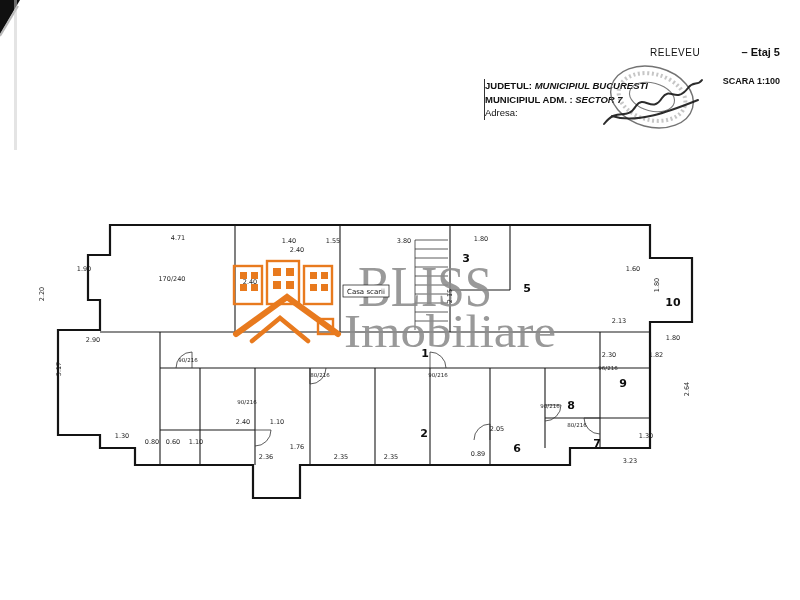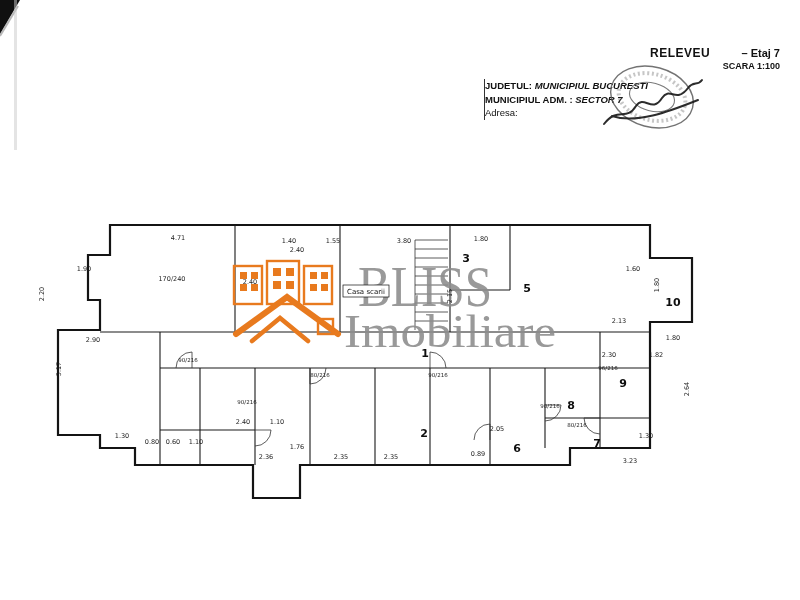--- a/index.html
+++ b/index.html
@@ -3,23 +3,23 @@
 <meta charset="utf-8">
 <style>
   html,body{margin:0;padding:0;background:#e8e8e8;}
   #page{position:relative;width:800px;height:600px;background:#ffffff;overflow:hidden;
         font-family:"Liberation Sans",sans-serif;color:#111;}
   #plan-svg{position:absolute;left:0;top:0;width:800px;height:600px;}
 
   
   #title-block{position:absolute;left:650px;top:46px;width:130px;}
   #title-row{display:flex;justify-content:space-between;align-items:baseline;}
-  #title-main{font-size:12px;font-weight:bold;letter-spacing:.5px;}
+  #title-main{font-size:10px;font-weight:normal;letter-spacing:.5px;}
   #title-floor{font-size:11px;font-weight:bold;}
-  #title-scale{text-align:right;font-size:9px;font-weight:bold;margin-top:1px;}
+  #title-scale{text-align:right;font-size:9px;font-weight:bold;margin-top:18px;}
 
   
   #admin-block{position:absolute;left:484px;top:79px;border-left:1.2px solid #333;
                font-size:9.5px;line-height:13.5px;white-space:nowrap;}
   .lbl{font-weight:bold;}
   .val{font-weight:bold;font-style:italic;}
   #admin-adresa{font-weight:normal;}
 
   
   text{user-select:none;}
@@ -39,21 +39,21 @@
   .roof{fill:none;stroke:#e87a1e;stroke-linecap:round;}
 </style>
 </head>
 <body>
 
 <div id="page">
 
   <div id="title-block">
     <div id="title-row">
       <span id="title-main">RELEVEU</span>
-      <span id="title-floor">– Etaj 7</span>
+      <span id="title-floor">– Etaj 5</span>
     </div>
     <div id="title-scale">SCARA 1:100</div>
   </div>
 
   <div id="admin-block">
     <div>
       <span class="lbl">JUDETUL:</span>
       <span class="val">MUNICIPIUL BUCURESTI</span>
     </div>
     <div>

